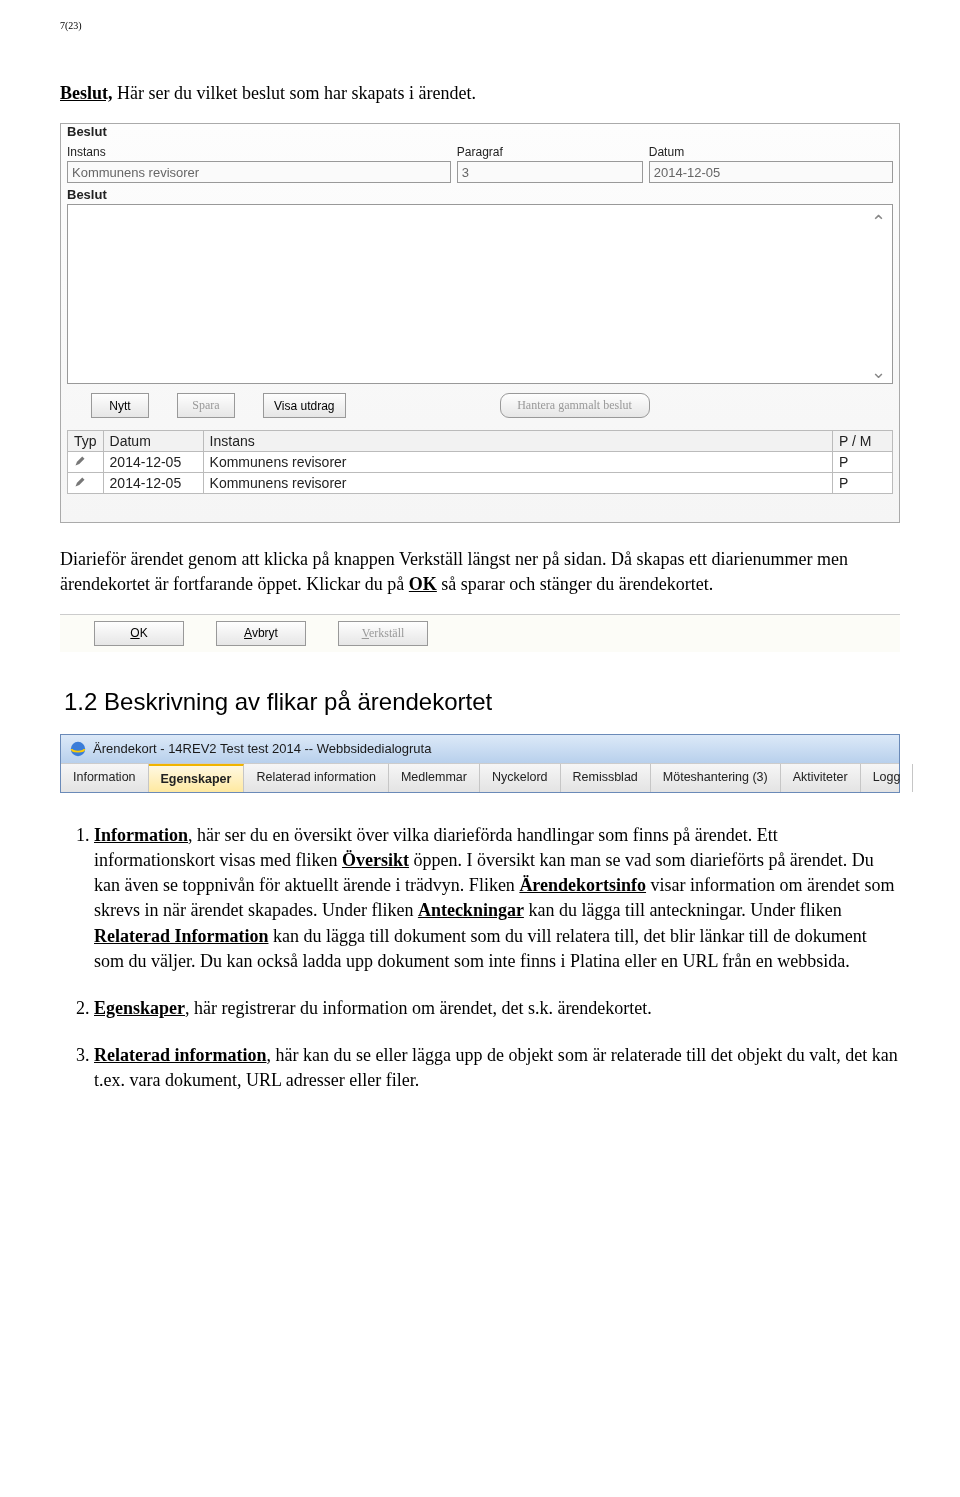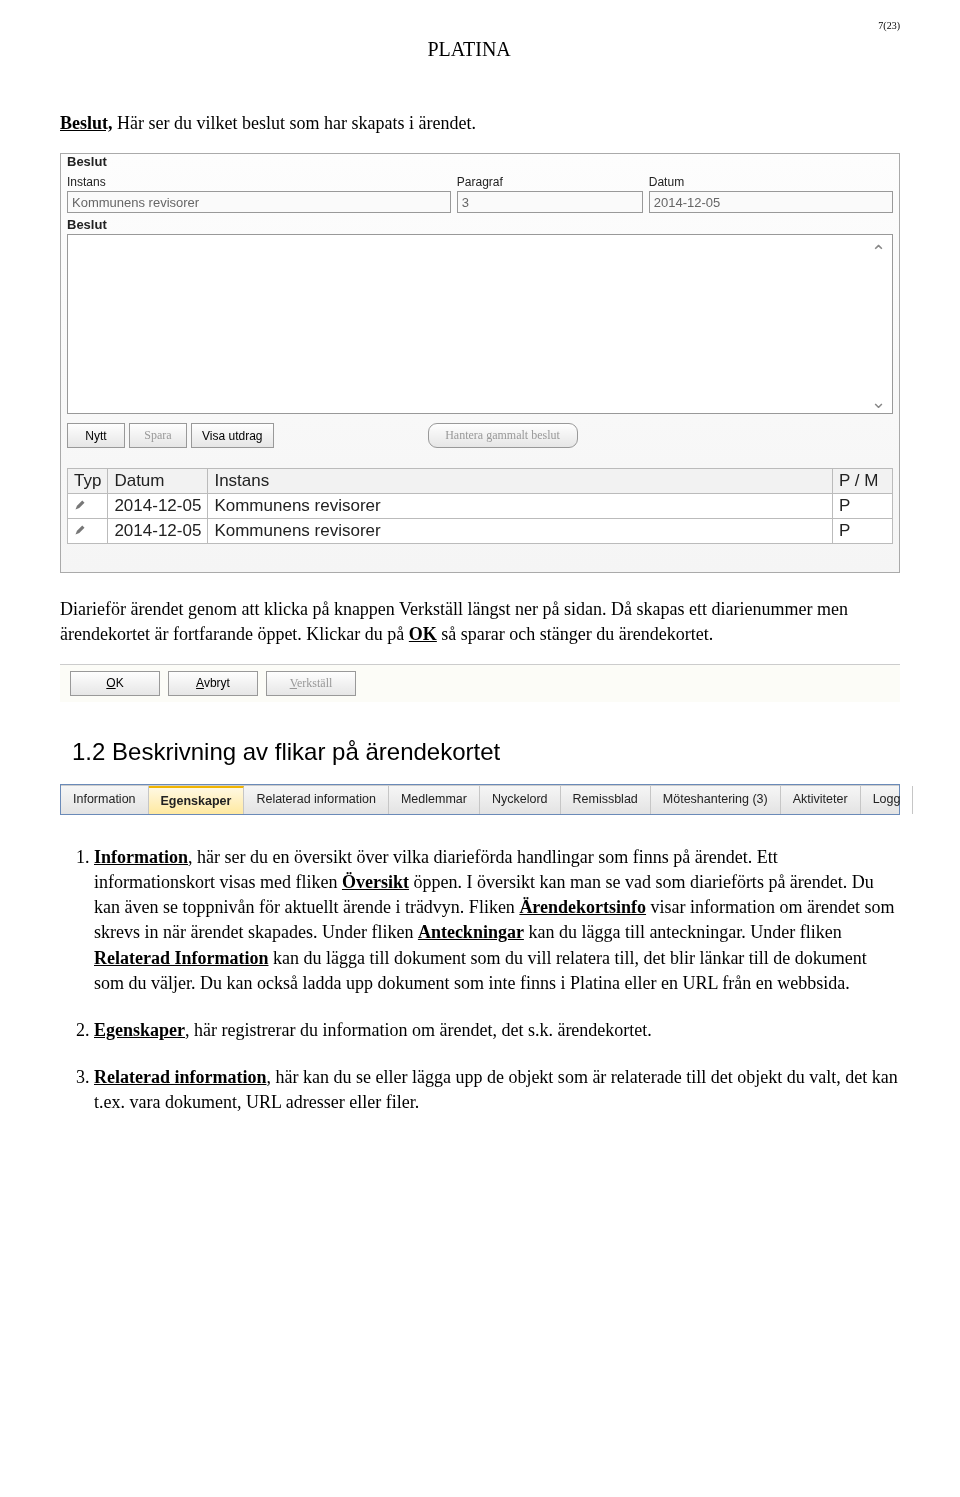--- a/index.html
+++ b/index.html
@@ -49,44 +49,44 @@
     font-family: Tahoma, Arial, sans-serif; font-size:13px; background:#fff;
   }
   .scroll-arrows { position:absolute; right:4px; top:24px; bottom:4px; width:18px;
     display:flex; flex-direction:column; justify-content:space-between;
     color:#888; font-size:18px; pointer-events:none;}
   .btn-row { display:flex; gap:4px; margin-top:6px;}
   .btn {
     font-family: Tahoma, Arial, sans-serif; font-size:12px;
     padding:4px 10px; border:1px solid #999;
     background:linear-gradient(#fefefe,#e6e6e6);
-    cursor:pointer; min-width:58px;
+    cursor:pointer; min-width:58px;margin-left:24px;
   }
   .btn.disabled { color:#999; cursor:default;font-family:Liberation Serif, serif;}
   .btn.wide { min-width:150px; margin-left:150px;border-radius:9px;}
   table.grid {
-    width:100%; border-collapse:collapse; margin-top:20px;
-    font-size:17px;
+    width:100%; border-collapse:collapse; margin-top:12px;
+    font-size:14px;
   }
   table.grid th, table.grid td {
     border:1px solid #bbb; padding:2px 6px; text-align:left;
     background:#fff;
   }
   table.grid th { background:#f2f2f2; font-weight:normal;}
   .pencil { width:12px; height:12px; color:#555;}
   
   .ok-bar {
     border-top:1px solid #ccc; background:#fcfcf7; padding:6px 10px;
     display:flex; gap:8px; margin:10px 0 30px 0;
     font-family: Tahoma, Arial, sans-serif;
   }
   .ok-bar .btn { min-width:90px;}
   h2.section {
     font-family: Arial, Helvetica, sans-serif;
-    font-size:24px; font-weight:normal; margin:36px 0 18px 12px;
+    font-size:24px; font-weight:normal; margin:36px 0 18px 4px;
   }
   
   .tab-window {
     border:1px solid #6a8ab8; margin:14px 0 30px 0;
     font-family: Tahoma, Arial, sans-serif; font-size:13px;
   }
   .titlebar {
     background:linear-gradient(#dce9f8,#b8d0ec);
     color:#1a1a1a; padding:5px 8px; display:flex; align-items:center; gap:6px;
   }
@@ -103,21 +103,20 @@
     background:linear-gradient(#fff8e2,#ffe9a0);
     border-top:2px solid #f0b400; font-weight:bold;
   }
   ol.body-list { margin-left:34px; }
   ol.body-list li { margin-bottom:22px; line-height:1.4;}
 </style>
 </head>
 <body>
 
 <div class="header">
-  <div class="header-center">PLATINA</div>
   <div class="page-num">7(23)</div>
 </div>
 
 <p class="para">
   <span class="bold">Beslut,</span><span> Här ser du vilket beslut som har skapats i ärendet.</span>
 </p>
 
 <div class="ui-box">
   <div class="ui-title">Beslut</div>
 
@@ -189,20 +188,27 @@
 
 <div class="ok-bar">
   <button class="btn"><u>O</u><span>K</span></button>
   <button class="btn"><u>A</u><span>vbryt</span></button>
   <button class="btn disabled"><u>V</u><span>erkställ</span></button>
 </div>
 
 <h2 class="section">1.2   Beskrivning av flikar på ärendekortet</h2>
 
 <div class="tab-window">
+  <div class="titlebar">
+    <svg class="ie-icon" viewBox="0 0 20 20">
+      <circle cx="10" cy="10" r="8" fill="#3b7dd8"></circle>
+      <path d="M3 10 a7 3 0 0 0 14 0" fill="none" stroke="#fc0" stroke-width="2"></path>
+    </svg>
+    <span>Ärendekort - 14REV2 Test test 2014 -- Webbsidedialogruta</span>
+  </div>
   <div class="tabstrip" id="tabstrip">
       <div class="tab">Information</div>
       <div class="tab active">Egenskaper</div>
       <div class="tab">Relaterad information</div>
       <div class="tab">Medlemmar</div>
       <div class="tab">Nyckelord</div>
       <div class="tab">Remissblad</div>
       <div class="tab">Möteshantering (3)</div>
       <div class="tab">Aktiviteter</div>
       <div class="tab">Logg</div>

